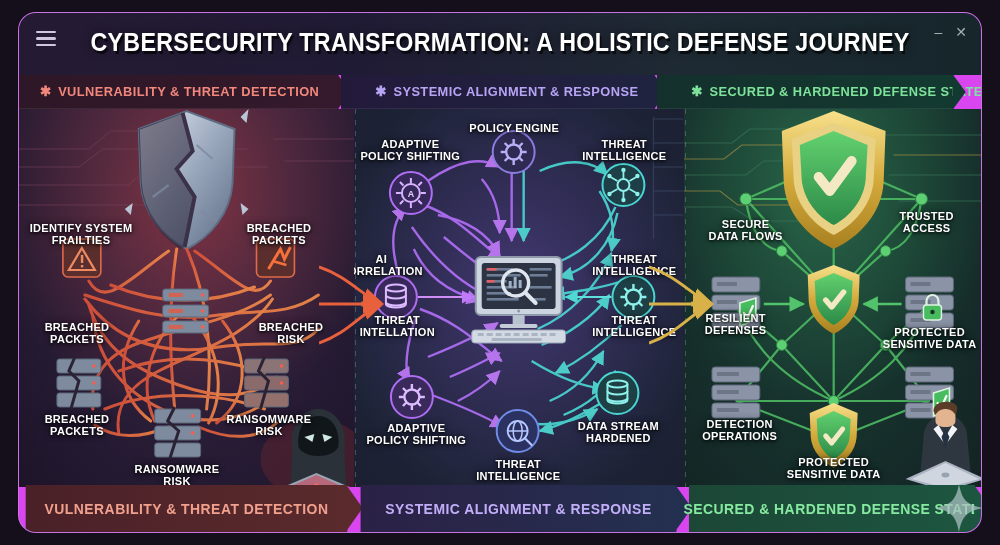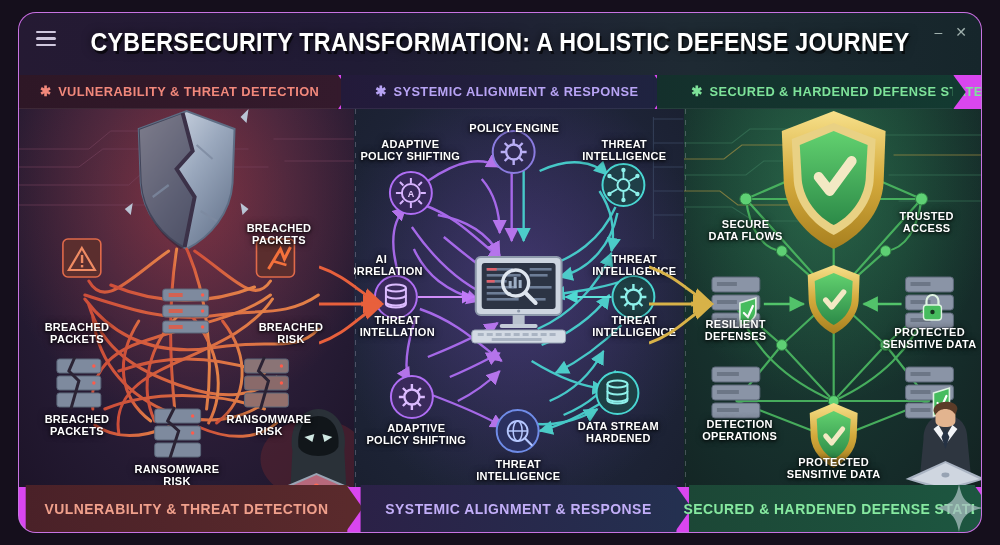--- a/index.html
+++ b/index.html
@@ -233,20 +233,22 @@
           <path d="M16 44 C12 18 26 2 42 2 C58 2 72 18 68 44 L70 80 H14 Z" fill="#2a3138"></path>
           <path d="M22 40 C20 20 30 9 42 9 C54 9 64 20 62 40 C56 52 28 52 22 40 Z" fill="#11161a"></path>
           <path d="M28 30 L38 27 L36 35 Z" fill="#cfe8e2"></path>
             <path d="M56 30 L46 27 L48 35 Z" fill="#cfe8e2"></path>
           <path d="M2 82 L40 66 L78 82 L40 92 Z" fill="#9aa4b4"></path>
           <path d="M8 82 L40 68 L72 82 L40 89 Z" fill="#c0556a" opacity=".75"></path>
           <circle cx="40" cy="79" r="2.6" fill="#ff6a56"></circle>
         </g>
       </svg>
 
+      <div class="node-label" style="left:62px;top:114px">IDENTIFY SYSTEM
+FRAILTIES</div>
       <div class="node-label" style="left:260px;top:114px">BREACHED
 PACKETS</div>
       <div class="node-label" style="left:58px;top:213px">BREACHED
 PACKETS</div>
       <div class="node-label" style="left:272px;top:213px">BREACHED
 RISK</div>
       <div class="node-label" style="left:58px;top:305px">BREACHED
 PACKETS</div>
       <div class="node-label" style="left:250px;top:305px">RANSOMWARE
 RISK</div>
@@ -586,21 +588,21 @@
           <path d="M40 24 L44 32 L40 44 L36 32 Z" fill="#253244"></path>
           <path d="M0 74 L40 56 L80 74 L40 86 Z" fill="#a9b3c2"></path>
           <path d="M6 74 L40 58 L74 74 L40 83 Z" fill="#cfd6e0"></path>
           <ellipse cx="40" cy="70" rx="4" ry="2.4" fill="#97a3b3"></ellipse>
         </g>
       </svg>
       <div class="node-label" style="left:62px;top:110px">SECURE
 DATA FLOWS</div>
       <div class="node-label" style="left:243px;top:102px">TRUSTED
 ACCESS</div>
-      <div class="node-label" style="left:52px;top:210px">RESILIENT
+      <div class="node-label" style="left:52px;top:204px">RESILIENT
 DEFENSES</div>
       <div class="node-label" style="left:246px;top:218px">PROTECTED
 SENSITIVE DATA</div>
       <div class="node-label" style="left:56px;top:310px">DETECTION
 OPERATIONS</div>
       <div class="node-label" style="left:150px;top:348px">PROTECTED
 SENSITIVE DATA</div>
     </div>
 
     <div class="divider d1"></div>

